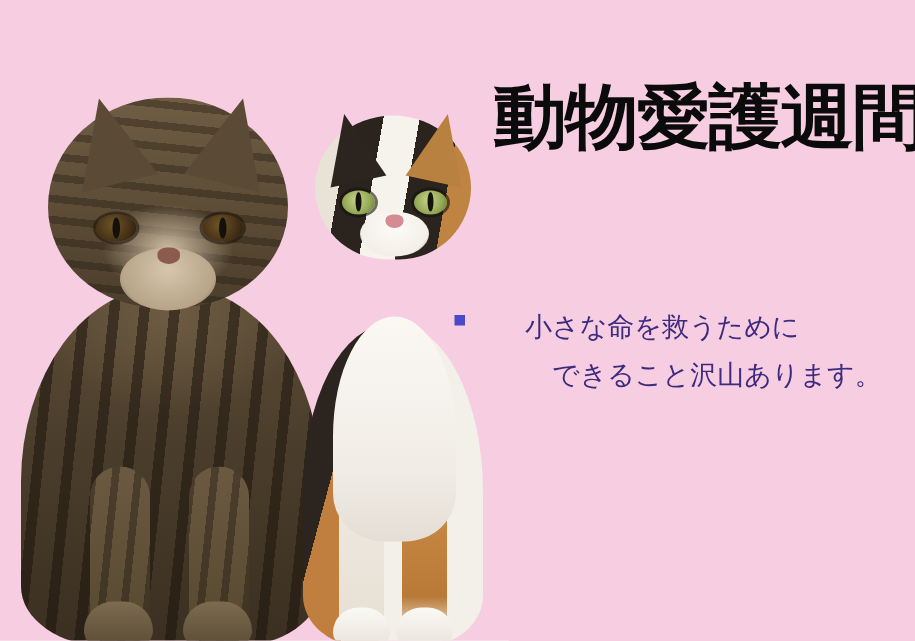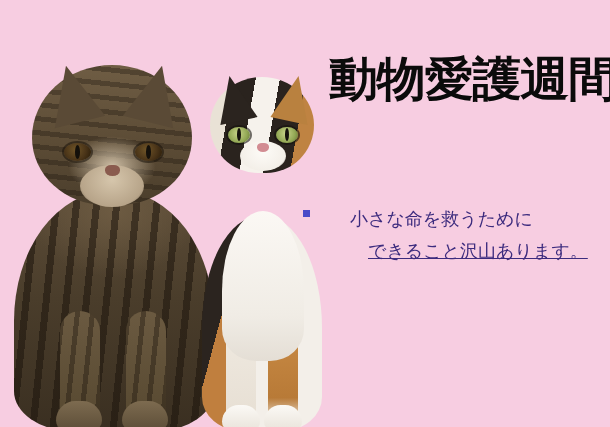--- a/index.html
+++ b/index.html
@@ -326,21 +326,20 @@
     top: 203px;
     font-size: 18px;
     line-height: 1.75;
     color: #3c2b7e;
     white-space: nowrap;
     margin-left: 12px;
   }
   #message .line2 {
     display: block;
     padding-left: 18px;
-    text-decoration: underline;
   }
 
   #closing {
     position: absolute;
     left: 317px;
     top: 326px;
     font-size: 18px;
     line-height: 1.4;
     color: #141414;
     white-space: nowrap;

